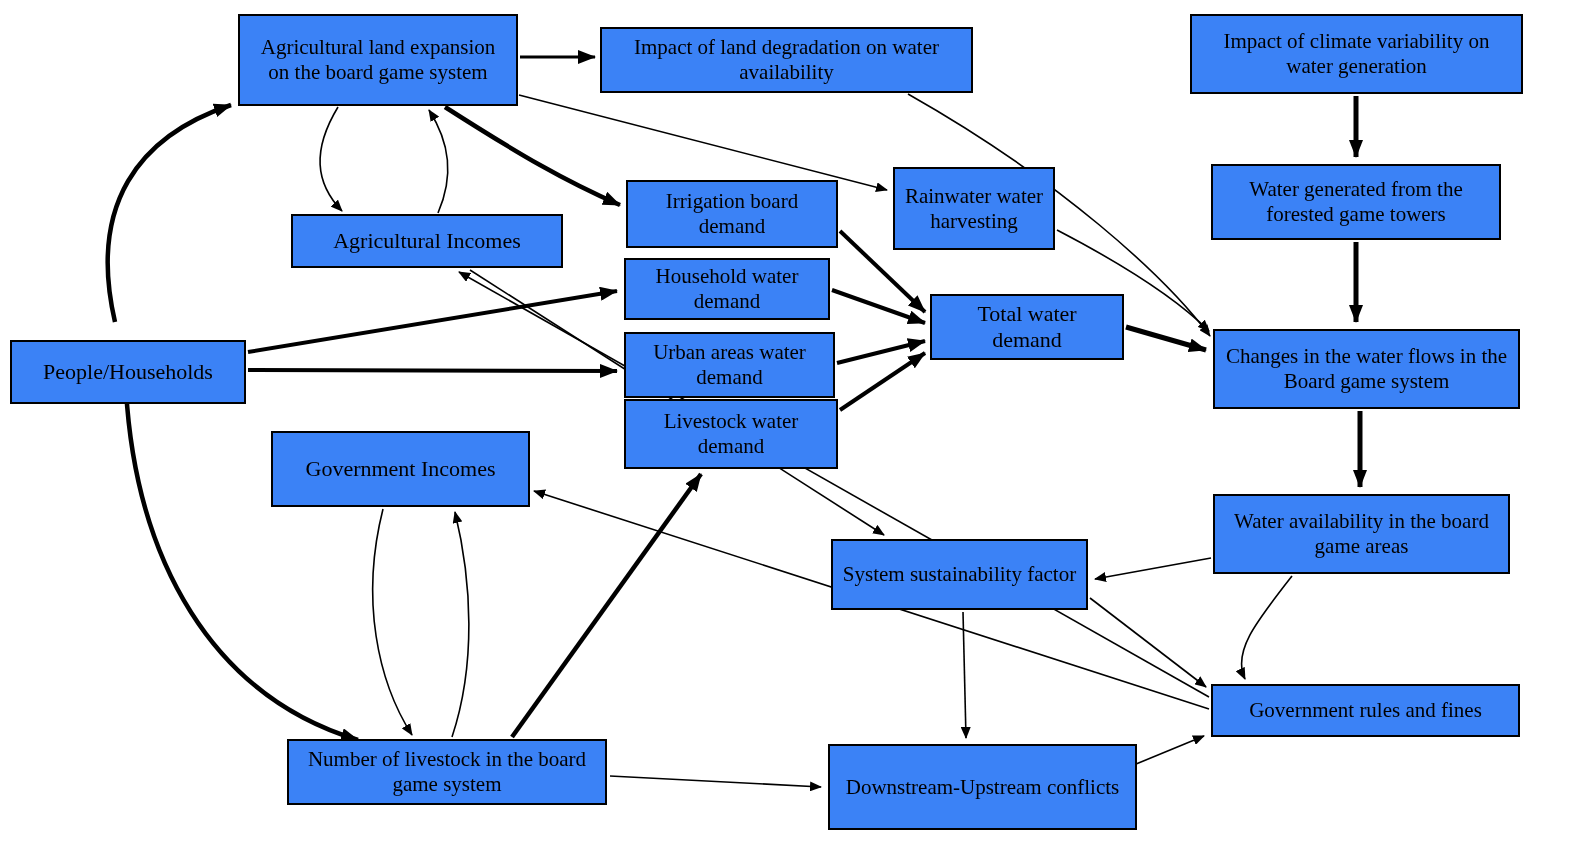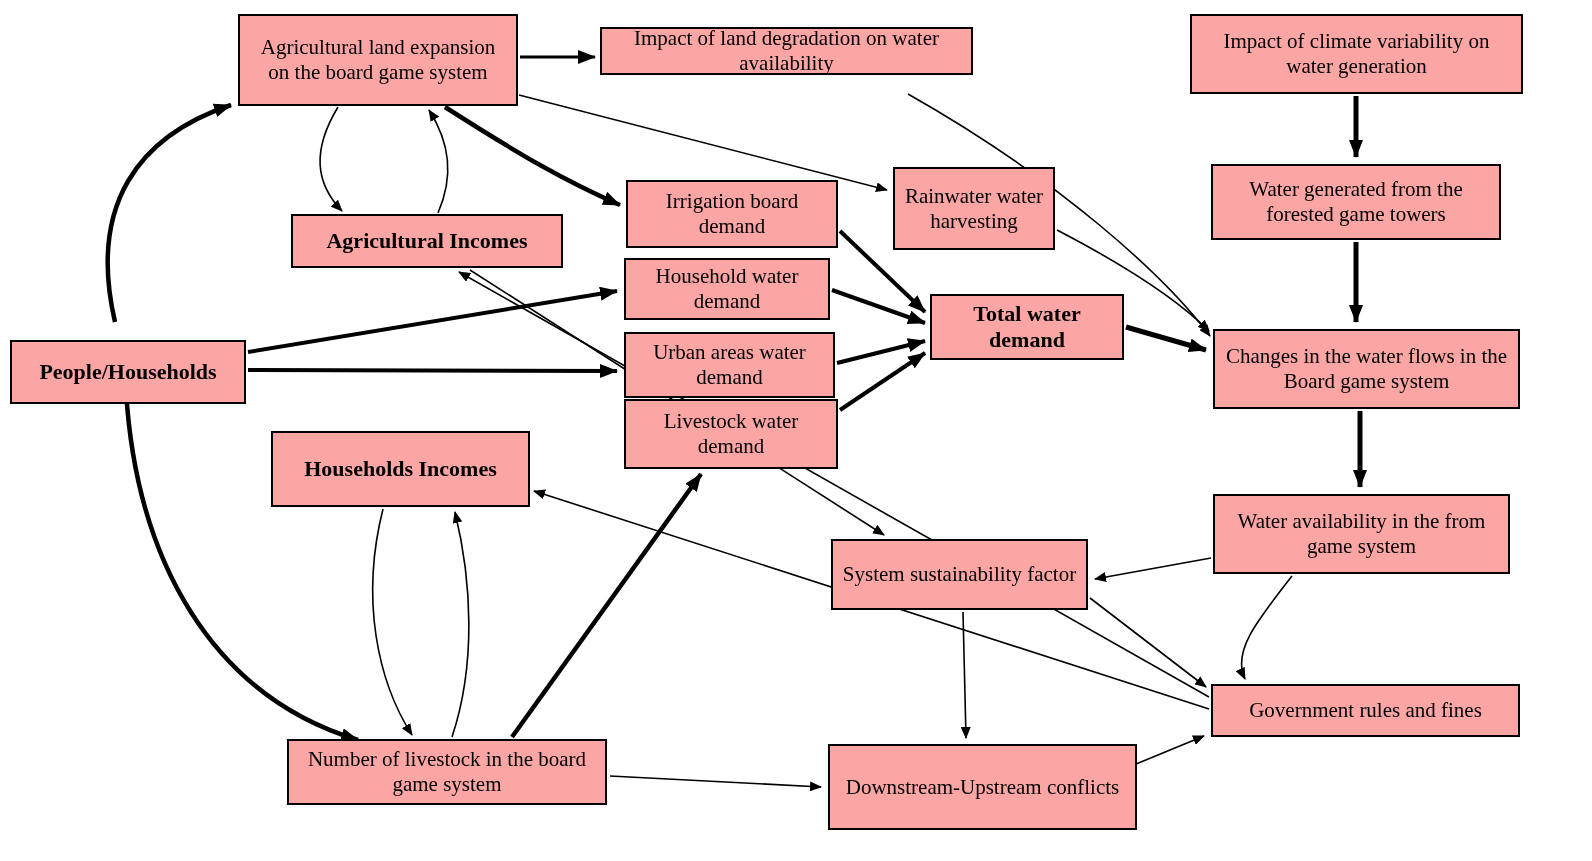--- a/index.html
+++ b/index.html
@@ -19,33 +19,33 @@
   }
   .edge {
     fill: none;
     stroke: #000000;
     stroke-linecap: butt;
   }
   .node {
     position: absolute;
     z-index: 1;
     box-sizing: border-box;
-    background: #fca5a5;
+    background: #3b82f6;
     border: 2px solid #000000;
     display: flex;
     align-items: center;
     justify-content: center;
     text-align: center;
     font-size: 21px;
     line-height: 1.18;
     color: #000000;
     padding: 2px 8px;
   }
   .node.bold {
-    font-weight: bold;
+    font-weight: normal;
     font-size: 22px;
   }
 </style>
 </head>
 <body>
 
 <div id="canvas">
 
   <svg id="edges" width="1592" height="861" viewBox="0 0 1592 861" xmlns="http://www.w3.org/2000/svg">
     <defs>
@@ -83,32 +83,32 @@
       <path d="M 512 737 L 701 474" class="edge" stroke-width="4.5" marker-end="url(#ah-big)"></path>
       <path d="M 383 509 C 360 600, 378 682, 412 735" class="edge" stroke-width="1.6" marker-end="url(#ah-sm)"></path>
       <path d="M 452 737 C 476 665, 472 582, 455 512" class="edge" stroke-width="1.6" marker-end="url(#ah-sm)"></path>
       <path d="M 1209 697 L 459 272" class="edge" stroke-width="1.6" marker-end="url(#ah-sm)"></path>
       <path d="M 1209 709 L 534 491" class="edge" stroke-width="1.6" marker-end="url(#ah-sm)"></path>
       <path d="M 470 270 L 884 535" class="edge" stroke-width="1.6" marker-end="url(#ah-sm)"></path>
       <path d="M 1090 598 L 1206 687" class="edge" stroke-width="1.6" marker-end="url(#ah-sm)"></path>
     </svg>
 
   <div class="node" style="left:238px;top:14px;width:280px;height:92px">Agricultural land expansion on the board game system</div>
-  <div class="node" style="left:600px;top:27px;width:373px;height:48px">Impact of land degradation on water availability</div>
+  <div class="node" style="left:600px;top:27px;width:373px;height:66px">Impact of land degradation on water availability</div>
   <div class="node" style="left:1190px;top:14px;width:333px;height:80px">Impact of climate variability on water generation</div>
   <div class="node bold" style="left:291px;top:214px;width:272px;height:54px">Agricultural Incomes</div>
   <div class="node" style="left:626px;top:180px;width:212px;height:68px">Irrigation board demand</div>
   <div class="node" style="left:893px;top:167px;width:162px;height:83px">Rainwater water harvesting</div>
   <div class="node" style="left:1211px;top:164px;width:290px;height:76px">Water generated from the forested game towers</div>
   <div class="node" style="left:624px;top:258px;width:206px;height:62px">Household water demand</div>
   <div class="node bold" style="left:10px;top:340px;width:236px;height:64px">People/Households</div>
   <div class="node" style="left:624px;top:332px;width:211px;height:66px">Urban areas water demand</div>
   <div class="node bold" style="left:930px;top:294px;width:194px;height:66px">Total water demand</div>
   <div class="node" style="left:1213px;top:329px;width:307px;height:80px">Changes in the water flows in the Board game system</div>
   <div class="node" style="left:624px;top:399px;width:214px;height:70px">Livestock water demand</div>
-  <div class="node bold" style="left:271px;top:431px;width:259px;height:76px">Households Incomes</div>
-  <div class="node" style="left:1213px;top:494px;width:297px;height:80px">Water availability in the from game system</div>
+  <div class="node bold" style="left:271px;top:431px;width:259px;height:76px">Government Incomes</div>
+  <div class="node" style="left:1213px;top:494px;width:297px;height:80px">Water availability in the board game areas</div>
   <div class="node" style="left:831px;top:539px;width:257px;height:71px">System sustainability factor</div>
   <div class="node" style="left:1211px;top:684px;width:309px;height:53px">Government rules and fines</div>
   <div class="node" style="left:287px;top:739px;width:320px;height:66px">Number of livestock in the board game system</div>
   <div class="node" style="left:828px;top:744px;width:309px;height:86px">Downstream-Upstream conflicts</div>
 
 </div>
 
 </body></html>

